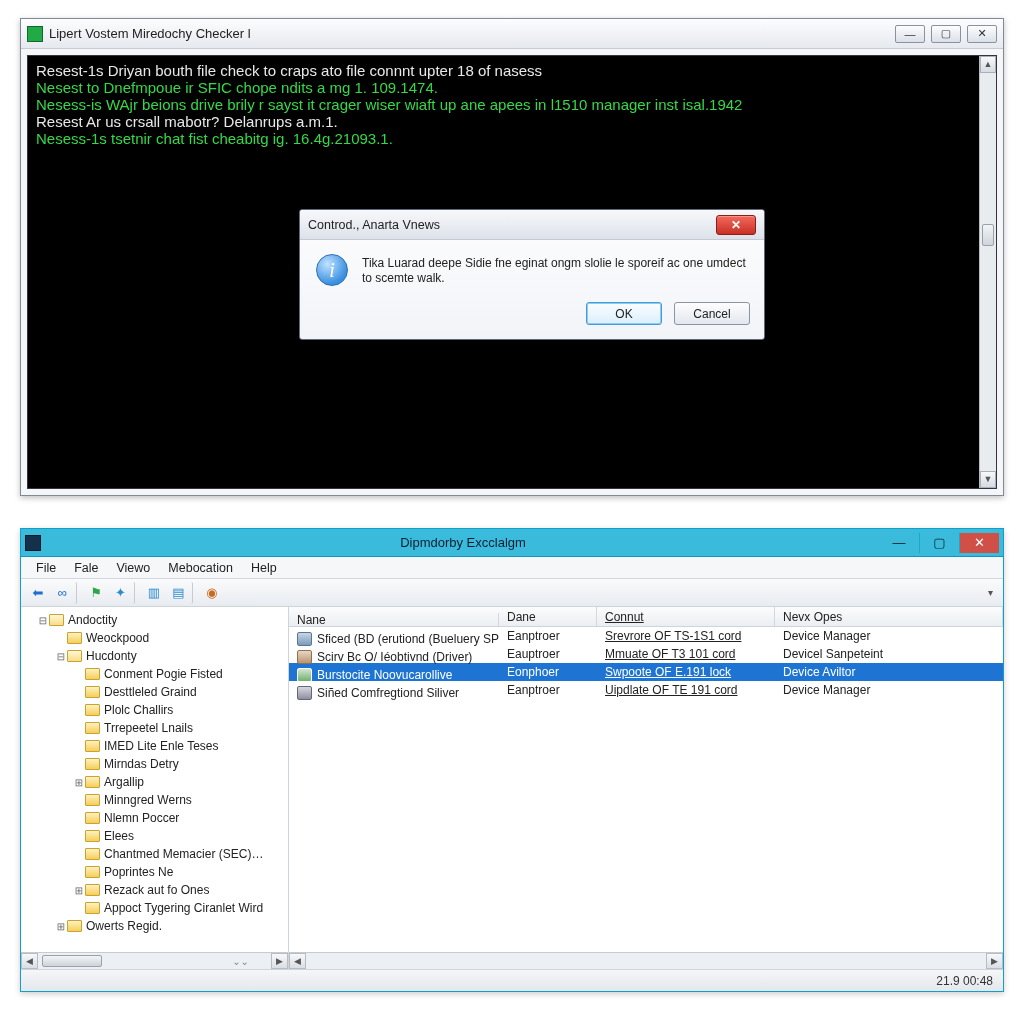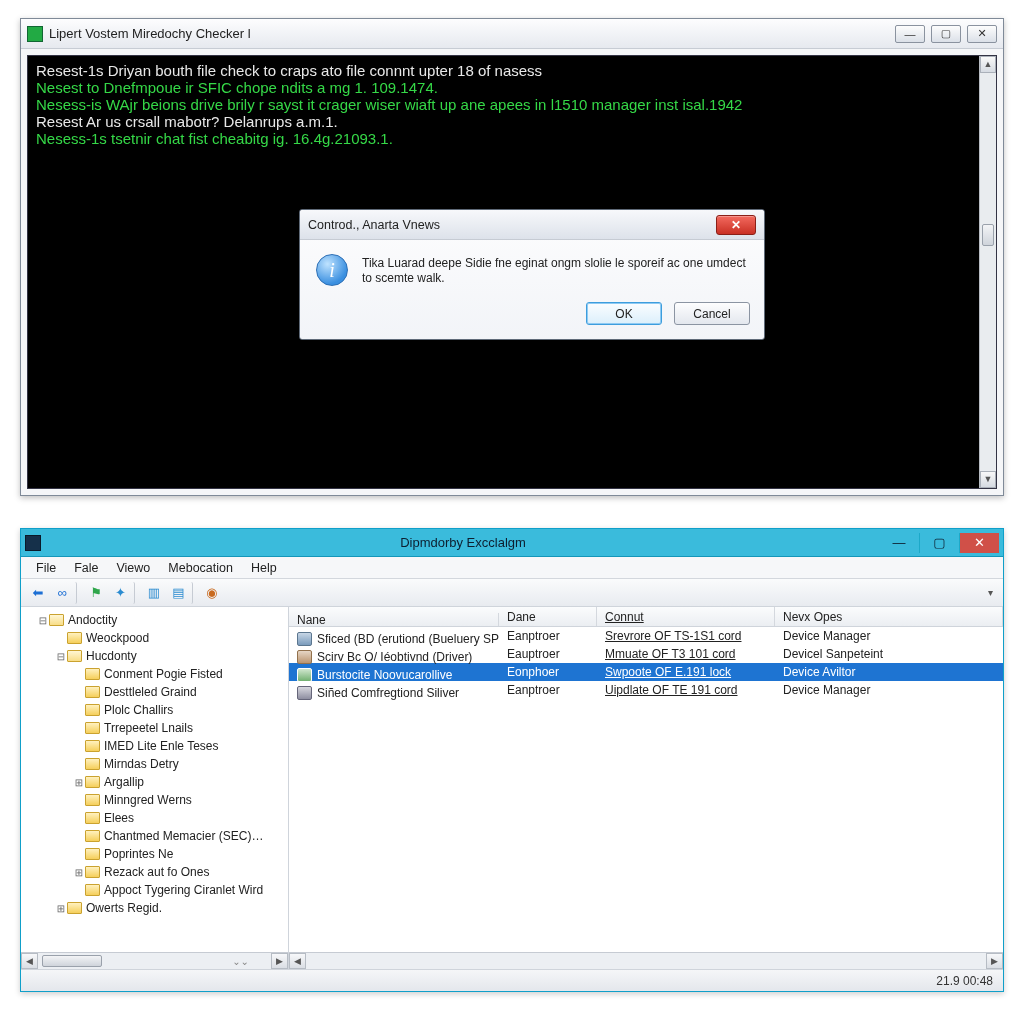--- a/index.html
+++ b/index.html
@@ -324,20 +324,25 @@
           </div>
           <div class="tree-row indent3">
             <span class="twisty">⊞</span>
             <span class="folder-icon"></span>
             <span>Argallip</span>
           </div>
           <div class="tree-row indent3">
             <span class="twisty"></span>
             <span class="folder-icon"></span>
             <span>Minngred Werns</span>
+          </div>
+          <div class="tree-row indent3">
+            <span class="twisty"></span>
+            <span class="folder-icon"></span>
+            <span>Nlemn Poccer</span>
           </div>
           <div class="tree-row indent3">
             <span class="twisty"></span>
             <span class="folder-icon"></span>
             <span>Elees</span>
           </div>
           <div class="tree-row indent3">
             <span class="twisty"></span>
             <span class="folder-icon"></span>
             <span>Chantmed Memacier (SEC)…</span>

